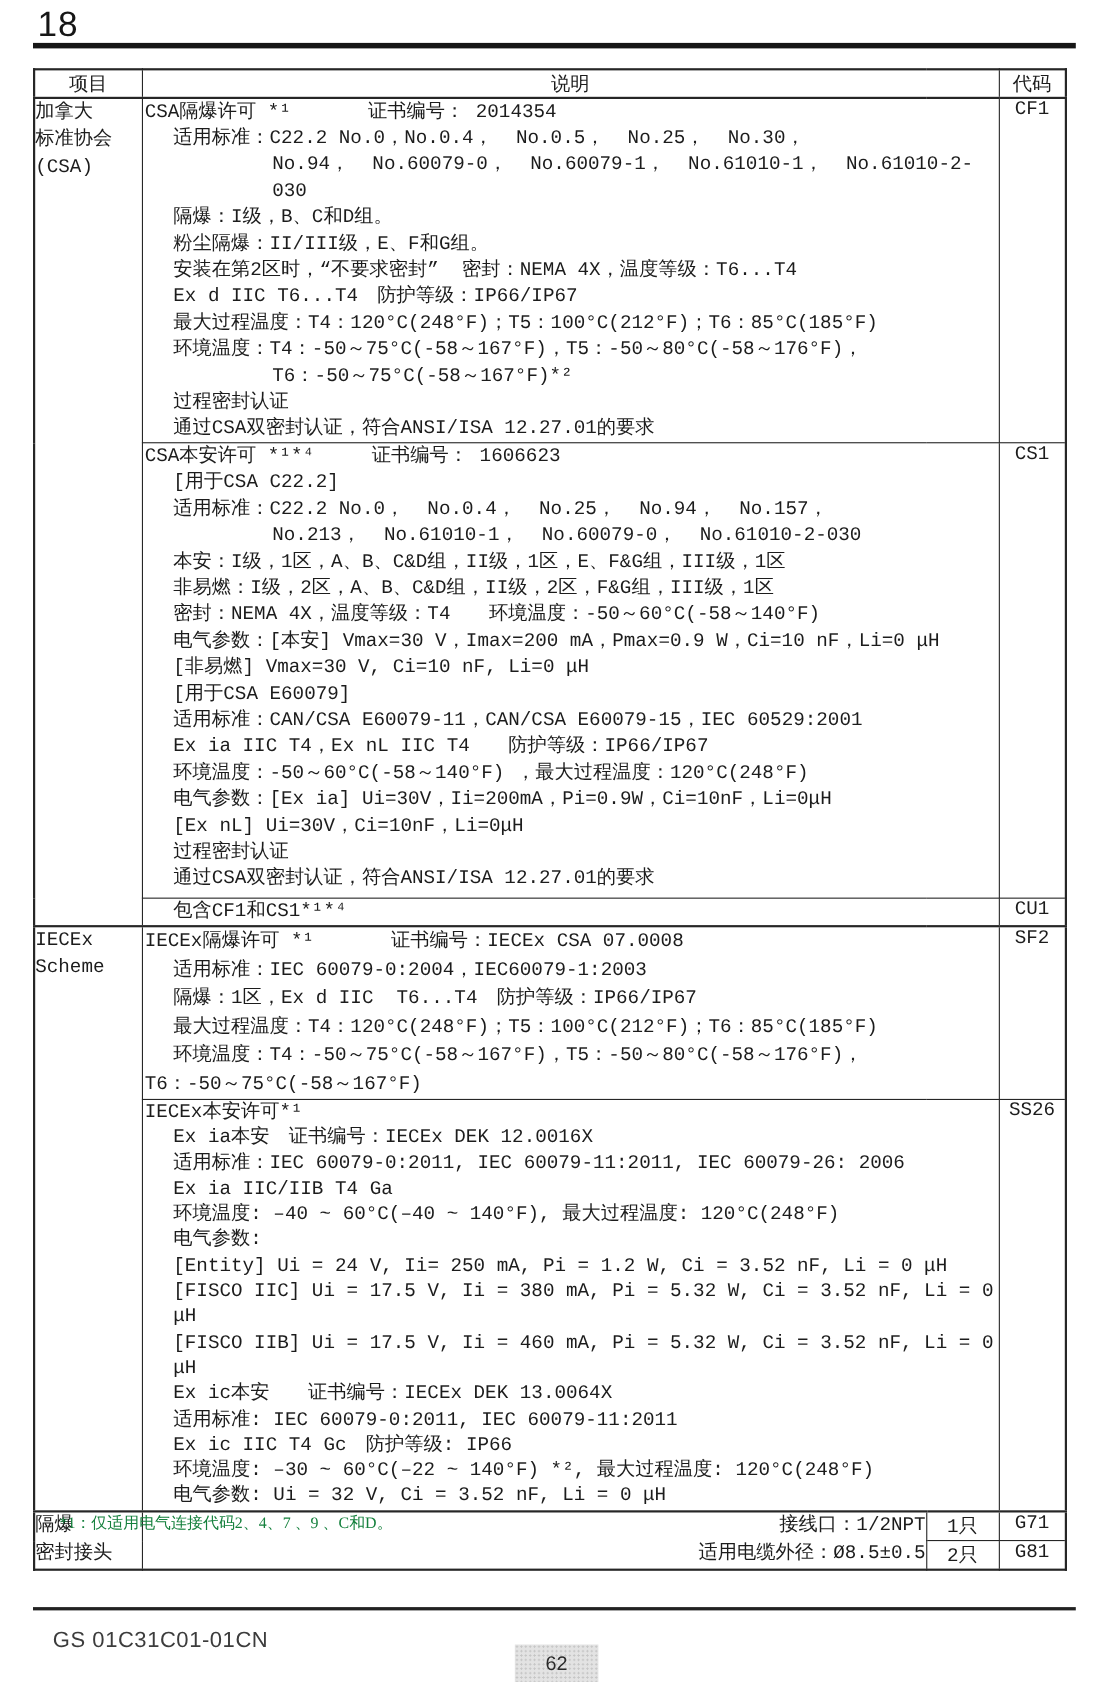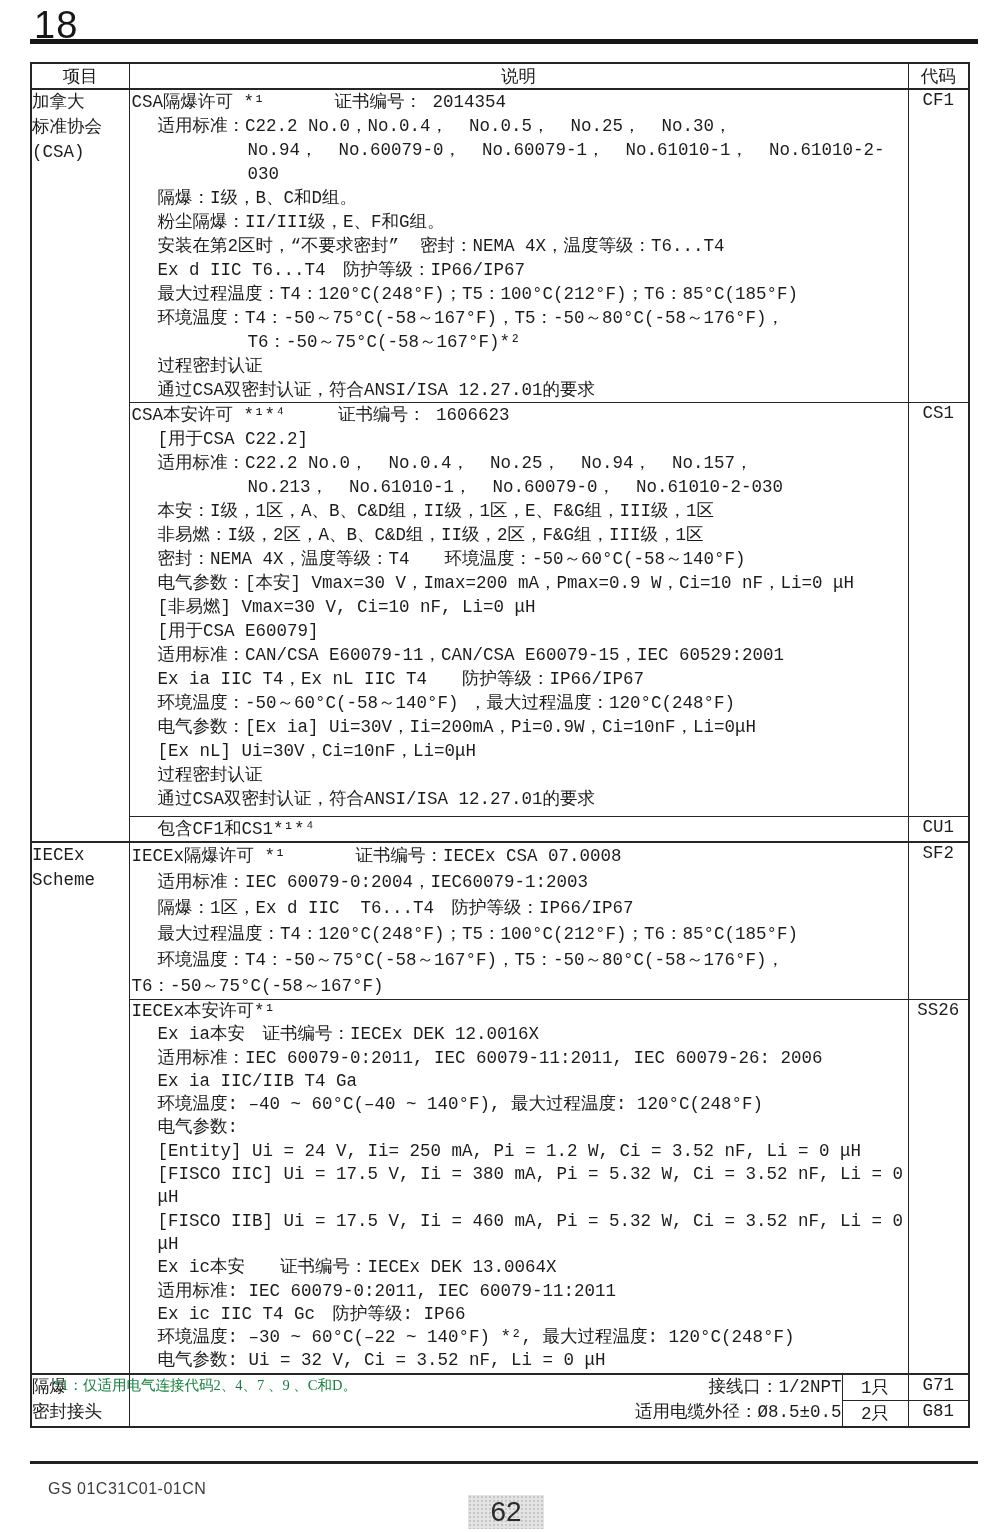--- a/index.html
+++ b/index.html
@@ -3,21 +3,21 @@
 <meta charset="utf-8">
 <style>
   html,body{margin:0;padding:0;}
   body{
     width:1000px;height:1533px;position:relative;background:#ffffff;
     font-family:"Liberation Serif","DejaVu Serif",serif;color:#1c1c1c;
     -webkit-font-smoothing:antialiased;overflow:hidden;
   }
   .pagenum-top{
     position:absolute;left:34px;top:4px;font-family:"Liberation Sans","DejaVu Sans",sans-serif;
-    font-size:38px;color:#161616;letter-spacing:1px;
+    font-size:32px;color:#161616;letter-spacing:1px;
   }
   .rule-top{position:absolute;left:30px;top:39px;width:948px;height:5px;background:#161616;}
   .rule-bottom{position:absolute;left:30px;top:1461px;width:948px;height:3px;background:#222;}
 
   table.spec{
     position:absolute;left:30px;top:62px;width:938px;
     border-collapse:collapse;table-layout:fixed;
     border:2px solid #262626;
   }
   table.spec th, table.spec td{
@@ -56,26 +56,26 @@
   tr.h-ss26{height:332px;}
   tr.h-g71{height:27px;}
   tr.h-g81{height:26px;}
   td.cu1-cell{vertical-align:middle;padding-top:0;}
 
   .footnotes{position:absolute;left:54px;top:1376px;font-size:14.5px;color:#15803d;}
   .footnotes .fn{line-height:19.5px;white-space:pre-wrap;}
 
   .doc-code{
     position:absolute;left:48px;top:1480px;
-    font-family:"Liberation Sans","DejaVu Sans",sans-serif;font-size:16px;color:#3c3c3c;letter-spacing:0.5px;
+    font-family:"Liberation Sans","DejaVu Sans",sans-serif;font-size:20px;color:#3c3c3c;letter-spacing:0.5px;
   }
   .page-badge{
     position:absolute;left:468px;top:1495px;width:76px;height:34px;
     display:flex;align-items:center;justify-content:center;
-    font-family:"Liberation Sans","DejaVu Sans",sans-serif;font-size:28px;color:#2a2a2a;
+    font-family:"Liberation Sans","DejaVu Sans",sans-serif;font-size:18px;color:#2a2a2a;
     background-color:#e3e3e3;
     background-image:radial-gradient(#c6c6c6 0.8px, transparent 0.9px);
     background-size:4px 4px;
   }
 </style>
 </head>
 <body>
 
 <div class="pagenum-top">18</div>
 <div class="rule-top"></div>

